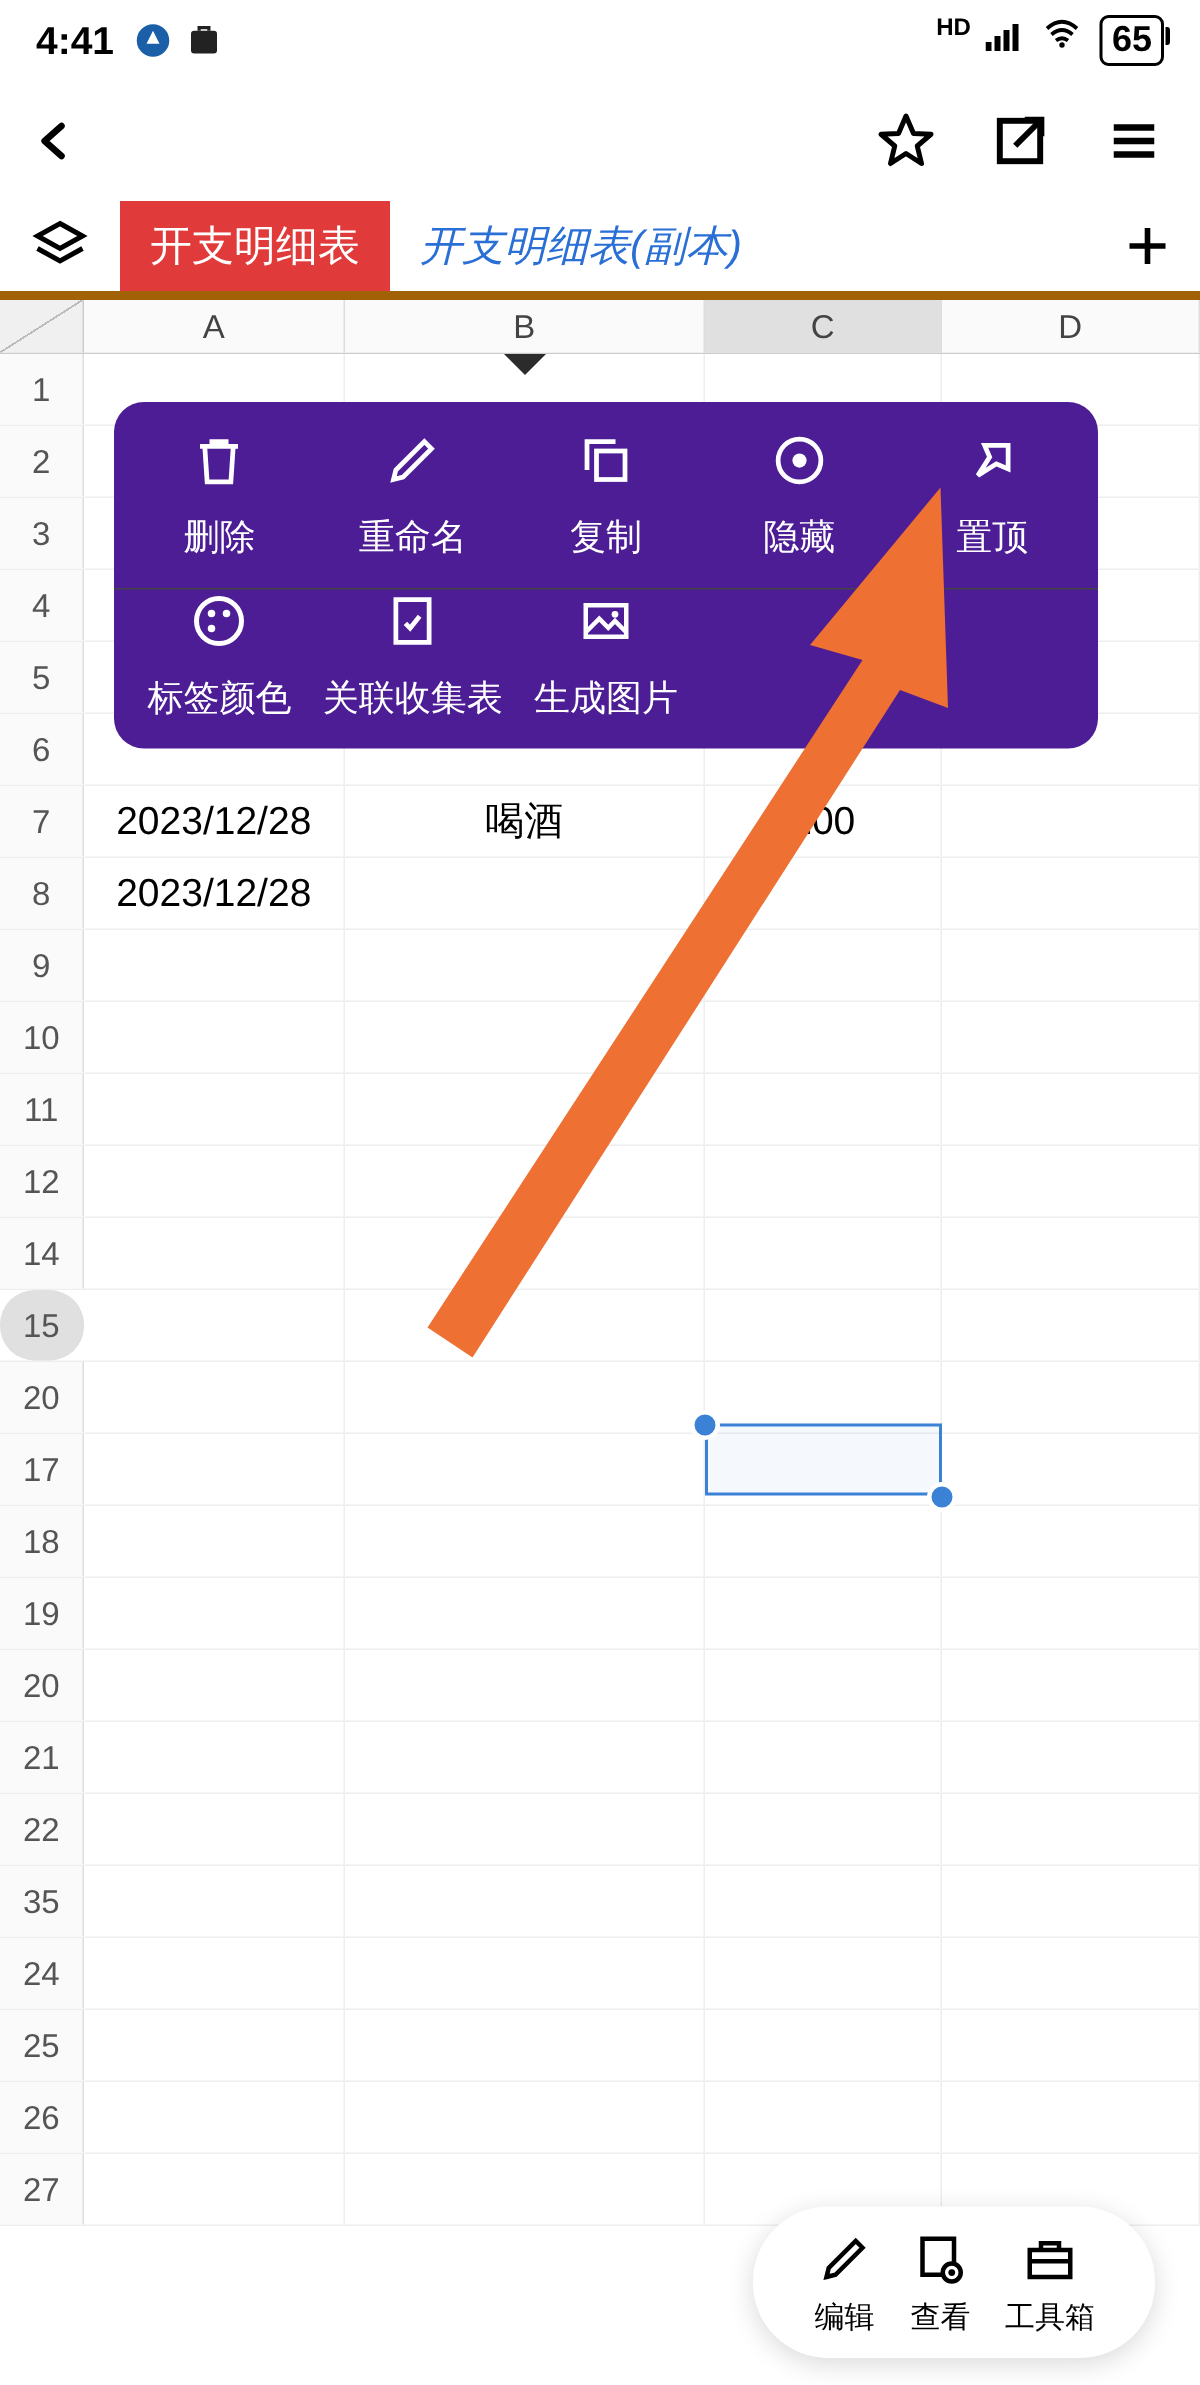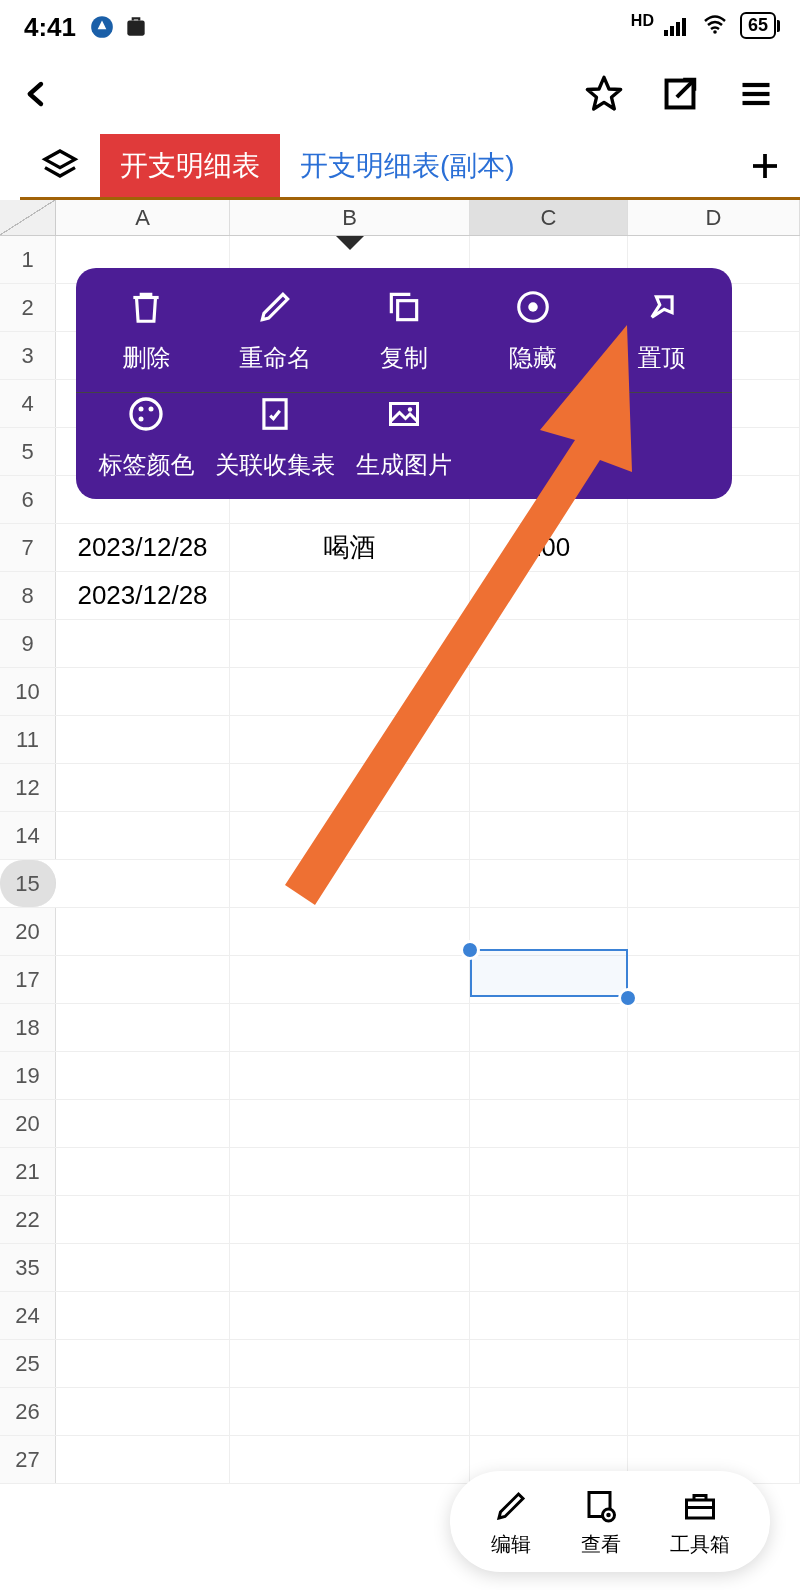--- a/index.html
+++ b/index.html
@@ -4,35 +4,35 @@
 <style>
   * { box-sizing: border-box; margin: 0; padding: 0; }
   body { width: 800px; height: 1590px; font-family: -apple-system, "PingFang SC", sans-serif; background: #fff; position: relative; overflow: hidden; }
 
   
   .status-bar { height: 54px; display: flex; align-items: center; justify-content: space-between; padding: 0 24px; font-size: 26px; font-weight: 600; }
   .status-left { display: flex; align-items: center; gap: 12px; }
   .status-icons-small { display: flex; gap: 6px; }
   .status-icon-small { width: 28px; height: 28px; display: flex; align-items: center; justify-content: center; }
   .status-right { display: flex; align-items: flex-start; gap: 10px; }
-  .battery-box { border: 2.5px solid #000; border-radius: 6px; padding: 1px 6px; font-size: 18px; font-weight: 700; position: relative; }
+  .battery-box { border: 2.5px solid #000; border-radius: 6px; padding: 1px 6px; font-size: 24px; font-weight: 700; position: relative; }
   .battery-box::after { content: ""; position: absolute; right: -6px; top: 6px; width: 3px; height: 12px; background: #000; border-radius: 0 2px 2px 0; }
 
   
   .top-nav { height: 80px; display: flex; align-items: center; justify-content: space-between; padding: 0 20px 0 12px; }
   .nav-left { display: flex; }
   .nav-right { display: flex; gap: 28px; }
   .nav-icon { width: 48px; height: 48px; display: flex; align-items: center; justify-content: center; }
 
   
-  .tabs-row { height: 66px; display: flex; align-items: stretch; border-bottom: 3px solid #a16207; margin-left: 20px; }
+  .tabs-row { height: 66px; display: flex; align-items: stretch; border-bottom: 6px solid #a16207; }
   .layers-btn { width: 80px; display: flex; align-items: center; justify-content: center; }
   .tab { display: flex; align-items: center; padding: 0 20px; font-size: 28px; }
   .tab.active { background: #e03a3a; color: #fff; }
-  .tab.inactive { color: #2a6fd6; background: #fff; }
+  .tab.inactive { color: #2a6fd6; background: #fff; font-style: italic; }
   .add-tab { margin-left: auto; width: 70px; display: flex; align-items: center; justify-content: center; }
 
   
   .col-headers { display: flex; height: 36px; border-bottom: 1px solid #ccc; font-size: 22px; color: #444; }
   .row-head-corner { width: 56px; background: #f0f0f0; border-right: 1px solid #ccc; position: relative; }
   .row-head-corner::after { content: ""; position: absolute; inset: 0; background: linear-gradient(to bottom right, transparent 49%, #bbb 49%, #bbb 51%, transparent 51%); }
   .col-head { flex: 1; display: flex; align-items: center; justify-content: center; border-right: 1px solid #ddd; background: #fafafa; position: relative; }
   .col-head.selected { background: #e0e0e0; }
   .col-a { width: 174px; flex: none; }
   .col-b { width: 240px; flex: none; }
@@ -59,21 +59,21 @@
   .ctx-menu { position: absolute; left: 76px; top: 268px; width: 656px; background: #4c1d95; border-radius: 20px; padding: 18px 0 0 0; z-index: 10; }
   .ctx-row { display: flex; padding: 0 6px 18px 6px; }
   .ctx-row + .ctx-row { border-top: 1px solid #444; }
   .ctx-item { flex: 1; display: flex; flex-direction: column; align-items: center; gap: 14px; color: #fff; font-size: 24px; }
   .ctx-icon { width: 42px; height: 42px; display: flex; align-items: center; justify-content: center; }
 
   
   .arrow-svg { position: absolute; left: 0; top: 0; pointer-events: none; z-index: 20; }
 
   
-  .bottom-bar { position: absolute; bottom: 18px; right: 30px; display: flex; gap: 48px; background: #fff; border-radius: 50px; padding: 14px 40px; box-shadow: 0 4px 18px rgba(0,0,0,0.15); }
+  .bottom-bar { position: absolute; bottom: 18px; right: 30px; display: flex; gap: 22px; background: #fff; border-radius: 50px; padding: 14px 40px; box-shadow: 0 4px 18px rgba(0,0,0,0.15); }
   .bottom-item { display: flex; flex-direction: column; align-items: center; gap: 4px; font-size: 20px; }
   .bottom-icon { width: 42px; height: 42px; display: flex; align-items: center; justify-content: center; }
 </style>
 </head>
 <body>
 
 <div class="status-bar">
   <div class="status-left">
     <span>4:41</span>
     <div class="status-icons-small">

